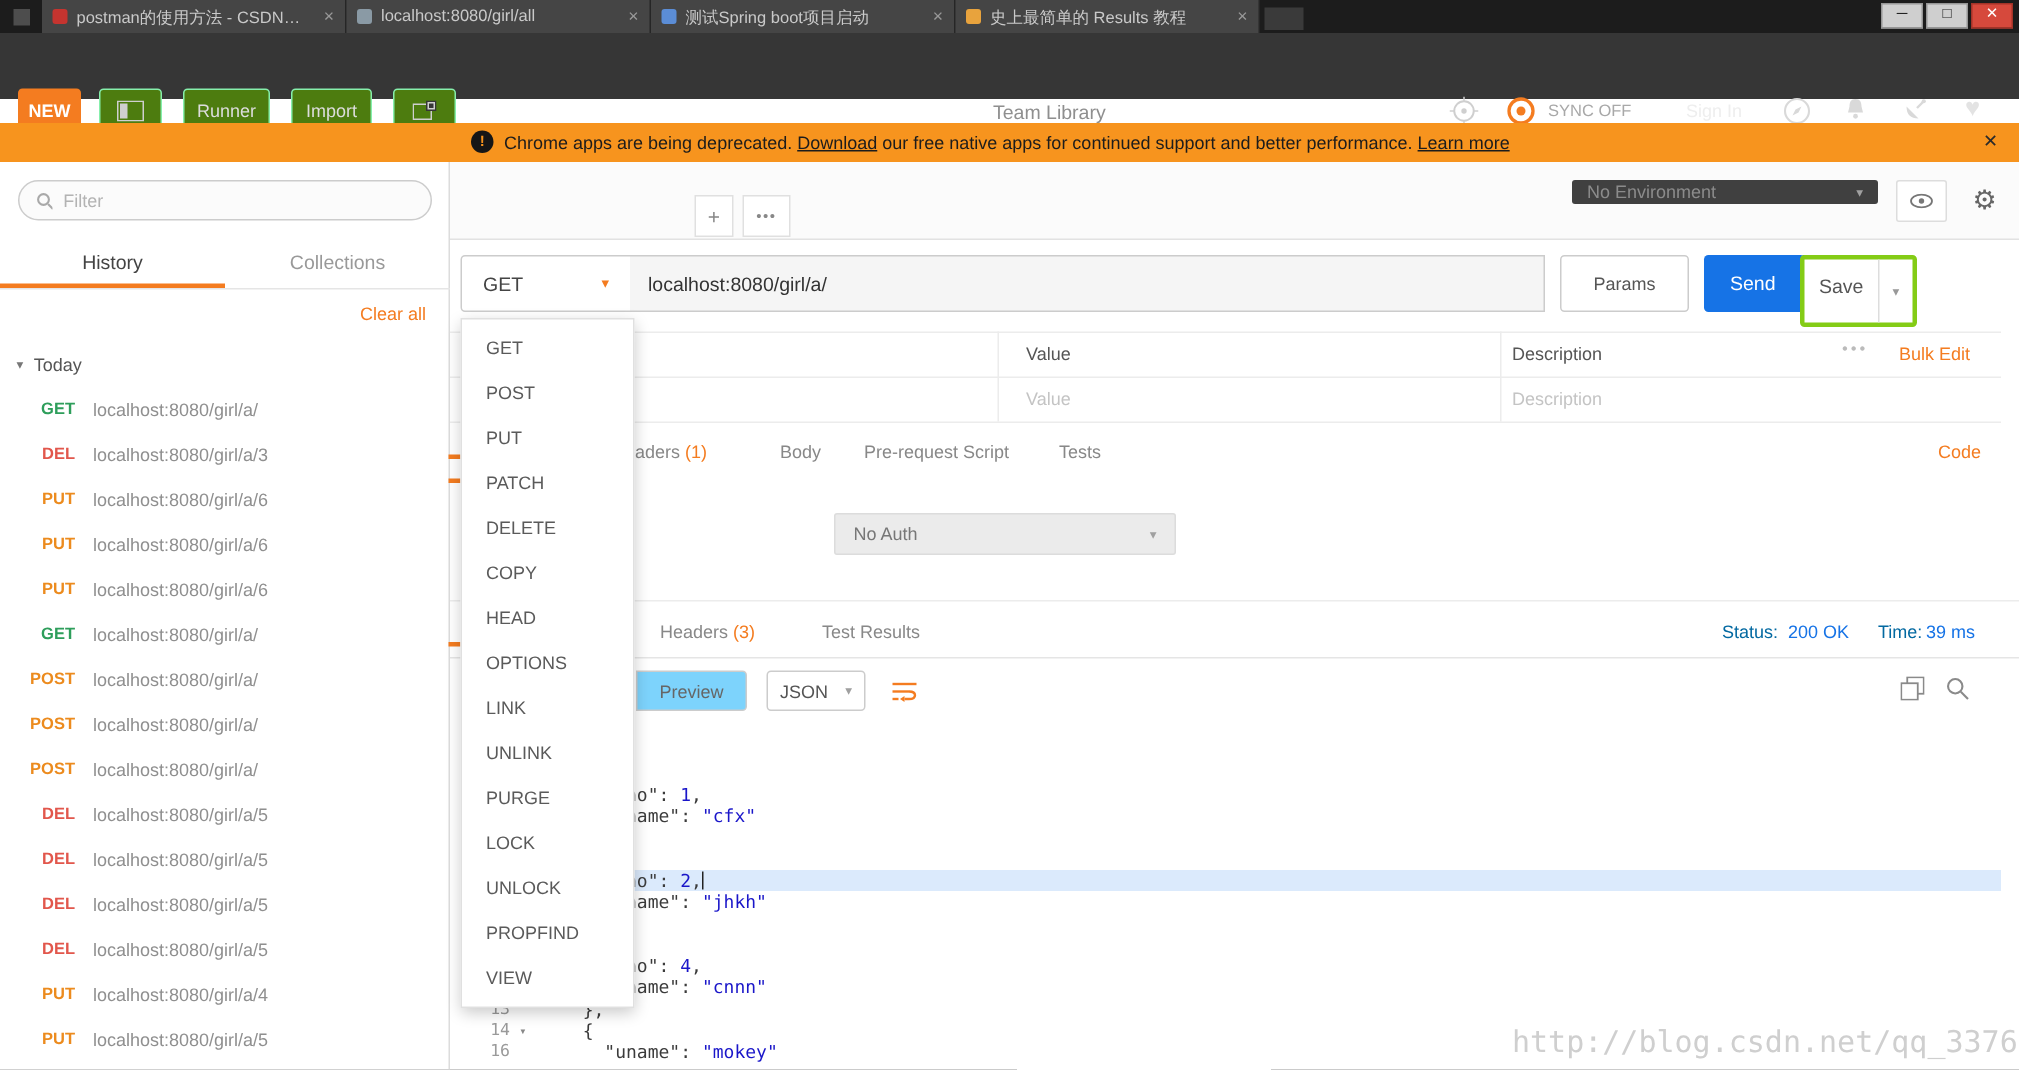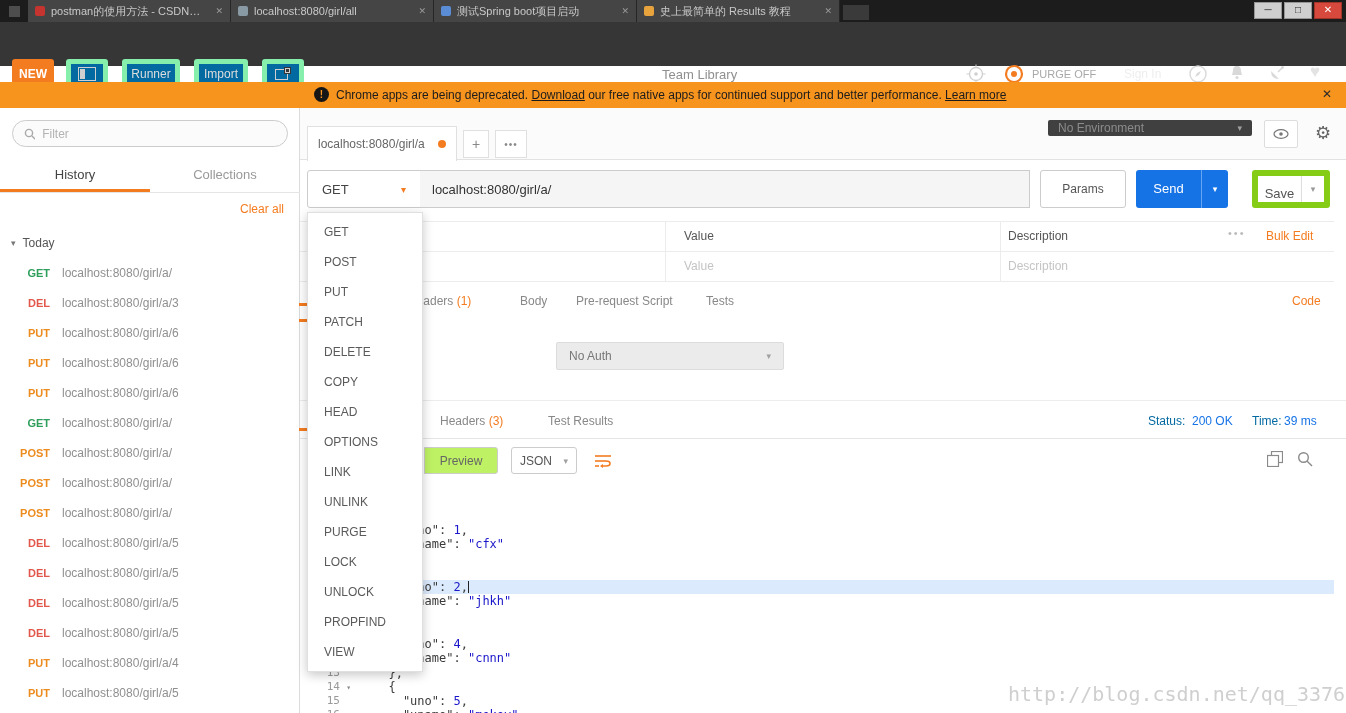--- a/index.html
+++ b/index.html
@@ -17,21 +17,21 @@
 .bfav{width:10px;height:10px;flex:0 0 10px;border-radius:2px}
 .bclose{color:#999;font-size:9px}
 #newtab-stub{width:26px;height:15px;background:#3a3a3a;margin:3px 0 0 3px}
 #win-controls{position:absolute;right:4px;top:2px;display:flex;gap:2px}
 .wc{width:28px;height:17px;background:#cfcfcf;border:1px solid #969696;font-size:10px;line-height:14px;text-align:center;color:#222}
 .wc.close{background:#d6493c;color:#fff;border-color:#a23328}
 
 
 #pm-header{position:absolute;left:0;top:22px;width:1346px;height:44px;background:#363636;color:#ddd}
 .hbtn{position:absolute;top:37px;height:29px;display:flex;align-items:center;justify-content:center;font-size:12px;color:#ddd;border-radius:3px;gap:6px}
-.hbtn.bordered{border:5px solid #86efac;background:#0369a1}
+.hbtn.bordered{border:1px solid #86efac;background:#4d7c0f}
 #btn-new{left:12px;width:42px;background:var(--orange);color:#fff;font-weight:bold}
 #btn-layout{left:66px;width:42px}
 #btn-runner{left:122px;width:58px}
 #btn-import{left:194px;width:54px}
 #btn-newwin{left:262px;width:42px}
 .nav-item{position:absolute;top:45px;font-size:13px}
 #nav-builder{left:588px;color:#fff;font-weight:bold}
 #nav-team{left:662px;color:#8f8f8f}
 .hicon{position:absolute;top:42px}
 #sync-label{position:absolute;left:1032px;top:46px;font-size:11px;color:#a8a8a8}
@@ -74,21 +74,21 @@
 #gear-btn{position:absolute;left:1006px;top:10px;width:34px;height:30px;color:#666;font-size:18px}
 .chev{color:#a0a0a0;font-size:9px}
 
 #method-btn{position:absolute;left:7px;top:62px;width:114px;height:38px;background:#fff;border:1px solid #ccc;border-radius:3px 0 0 3px;display:flex;align-items:center;justify-content:space-between;padding:0 14px;font-size:13px;color:#444}
 #method-btn .chev{color:var(--orange);font-size:10px}
 #url-input{position:absolute;left:120px;top:62px;width:610px;height:38px;background:#f5f5f5;border:1px solid #ccc;border-left:none;font-size:13px;color:#333;padding:0 12px;outline:none;font-family:"Liberation Sans",sans-serif}
 #params-btn{position:absolute;left:740px;top:62px;width:86px;height:38px;background:#fff;border:1px solid #ccc;border-radius:3px;color:#555;font-size:12px}
 #send-btn{position:absolute;left:836px;top:62px;width:92px;height:38px;background:var(--blue);border-radius:3px;color:#fff;display:flex}
 #send-label{flex:1;text-align:center;line-height:38px;font-size:13px}
 #send-caret{width:27px;border-left:1px solid rgba(255,255,255,.35);display:flex;align-items:center;justify-content:center;font-size:9px}
-#save-btn{position:absolute;left:952px;top:62px;width:78px;height:38px;background:#fff;border:6px solid #84cc16;border-radius:3px;display:flex;color:#555}
+#save-btn{position:absolute;left:900px;top:62px;width:78px;height:48px;background:#fff;border:3px solid #84cc16;border-radius:3px;display:flex;color:#555}
 #save-label{flex:1;text-align:center;line-height:36px;font-size:13px}
 #save-caret{width:23px;border-left:1px solid #ddd;display:flex;align-items:center;justify-content:center;color:#999;font-size:9px}
 
 .hline{position:absolute;height:1px;background:#ececec}
 .vline{position:absolute;width:1px;background:#ececec}
 #ph-value,#ph-desc{position:absolute;top:121px;font-size:12px;color:#555}
 #ph-value{left:384px}#ph-desc{left:708px}
 #ph-dots{position:absolute;left:928px;top:119px;color:#bbb;font-size:11px;letter-spacing:2px}
 #ph-bulk{position:absolute;left:966px;top:121px;color:var(--orange);font-size:12px}
 #pv-value,#pv-desc{position:absolute;top:151px;font-size:12px;color:#c4c4c4}
@@ -99,21 +99,21 @@
 .tab-count{color:var(--orange)}
 #code-link{position:absolute;left:992px;top:186px;color:var(--orange);font-size:12px}
 #auth-select{position:absolute;left:256px;top:234px;width:228px;height:28px;background:#ebebeb;border:1px solid #dcdcdc;border-radius:2px;display:flex;align-items:center;justify-content:space-between;padding:0 12px;color:#777;font-size:12px}
 
 .resp-tab-label{position:absolute;top:306px;font-size:12px;color:#888;white-space:nowrap}
 .pt-0{left:140px}.pt-1{left:248px}
 #st-label,#tm-label{position:absolute;top:306px;font-size:12px;color:#0369a1}
 #st-value,#tm-value{position:absolute;top:306px;font-size:12px;color:var(--blue)}
 #st-label{left:848px}#st-value{left:892px}#tm-label{left:952px}#tm-value{left:984px}
 
-#preview-btn{position:absolute;left:124px;top:339px;width:74px;height:27px;border:1px solid #ccc;background:#bef264;color:#666;font-size:12px;border-radius:0 3px 3px 0}
+#preview-btn{position:absolute;left:124px;top:339px;width:74px;height:27px;border:1px solid #ccc;background:#7dd3fc;color:#666;font-size:12px;border-radius:0 3px 3px 0}
 #json-select{position:absolute;left:211px;top:339px;width:66px;height:27px;border:1px solid #ccc;background:#fff;border-radius:3px;display:flex;align-items:center;justify-content:space-between;padding:0 8px;color:#555;font-size:12px}
 #wrap-btn{position:absolute;left:290px;top:341px;width:26px;height:24px}
 #copy-btn{position:absolute;left:964px;top:340px;width:22px;height:22px}
 #search-btn{position:absolute;left:994px;top:340px;width:22px;height:22px}
 
 #editor{position:absolute;left:0;top:381px;width:1034px;height:224px;font-family:"DejaVu Sans Mono","Liberation Mono",monospace;font-size:12px;padding-top:5px}
 .cm-line{display:flex;height:14.3px;line-height:14.3px}
 .cm-gutter{width:52px;flex:0 0 52px;color:#9a9a9a;text-align:right;padding-right:12px;font-size:11px;position:relative}
 .fold{position:absolute;right:1px;top:1px;font-size:8px;color:#888}
 .cm-code{padding-left:22px;white-space:pre;flex:1}
@@ -195,21 +195,21 @@
           <line x1="0.5" y1="10" x2="4" y2="10" stroke="#cfcfcf"></line>
           <line x1="16" y1="10" x2="19.5" y2="10" stroke="#cfcfcf"></line>
         </svg>
     </span>
     <span class="hicon" style="left:1004px">
       <svg width="20" height="20">
           <circle cx="10" cy="10" r="8" fill="none" stroke="#f47c20" stroke-width="2.2"></circle>
           <circle cx="10" cy="10" r="3" fill="#f47c20"></circle>
         </svg>
     </span>
-    <span id="sync-label">PURGE OFF</span>
+    <span id="sync-label">SYNC OFF</span>
     <span id="sign-in">Sign In</span>
     <span class="hicon" style="left:1188px">
       <svg width="20" height="20">
           <circle cx="10" cy="10" r="8" fill="none" stroke="#d9d9d9" stroke-width="1.4"></circle>
           <polygon points="13,7 11,11 7,13 9,9" fill="#d9d9d9"></polygon>
         </svg>
     </span>
     <span class="hicon" style="left:1228px">
       <svg width="18" height="18">
           <path d="M9 2 C6 2 5 4 5 7 L4 11 H14 L13 7 C13 4 12 2 9 2 Z" fill="#d9d9d9"></path>
@@ -308,24 +308,20 @@
         </div>
         <div class="h-item">
           <span class="h-method" style="color: var(--put);">PUT</span>
           <span class="h-url">localhost:8080/girl/a/5</span>
         </div>
       </div>
   </div>
 
   <div id="main">
     <div id="tabstrip"></div>
-    <div id="req-tab">
-      <span class="ttl">localhost:8080/girl/a</span>
-      <span class="dot"></span>
-    </div>
     <div id="tab-plus" class="center">+</div>
     <div id="tab-more" class="center">•••</div>
     <div id="env-select">
       <span>No Environment</span>
       <span class="chev">▾</span>
     </div>
     <div id="eye-btn" class="center">
       <svg width="16" height="10">
           <ellipse cx="8" cy="5" rx="7" ry="4.3" fill="none" stroke="#777" stroke-width="1.2"></ellipse>
           <circle cx="8" cy="5" r="1.8" fill="#777"></circle>
@@ -462,24 +458,20 @@
           <span class="cm-gutter">12</span>
           <span class="cm-code"><span class="c-k">    "uname"</span><span class="c-p">: </span><span class="c-s">"cnnn"</span></span>
         </div>
         <div class="cm-line">
           <span class="cm-gutter">13</span>
           <span class="cm-code"><span class="c-p">  },</span></span>
         </div>
         <div class="cm-line">
           <span class="cm-gutter">14<span class="fold">▾</span></span>
           <span class="cm-code"><span class="c-p">  {</span></span>
-        </div>
-        <div class="cm-line">
-          <span class="cm-gutter">15</span>
-          <span class="cm-code"><span class="c-k">    "uno"</span><span class="c-p">: </span><span class="c-n">5</span><span class="c-p">,</span></span>
         </div>
         <div class="cm-line">
           <span class="cm-gutter">16</span>
           <span class="cm-code"><span class="c-k">    "uname"</span><span class="c-p">: </span><span class="c-s">"mokey"</span></span>
         </div>
       </div>
   </div>
 
   <div id="method-menu">
       <div class="mm-item">GET</div>

